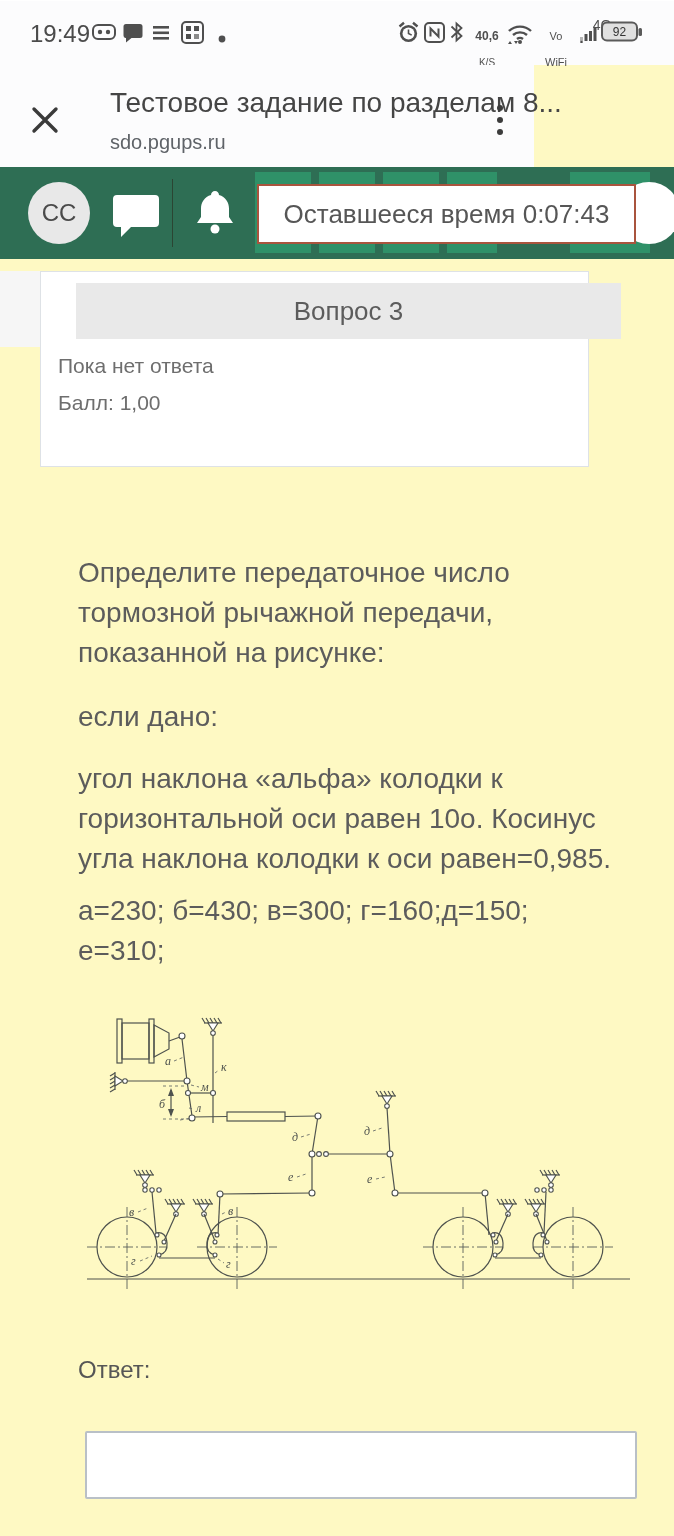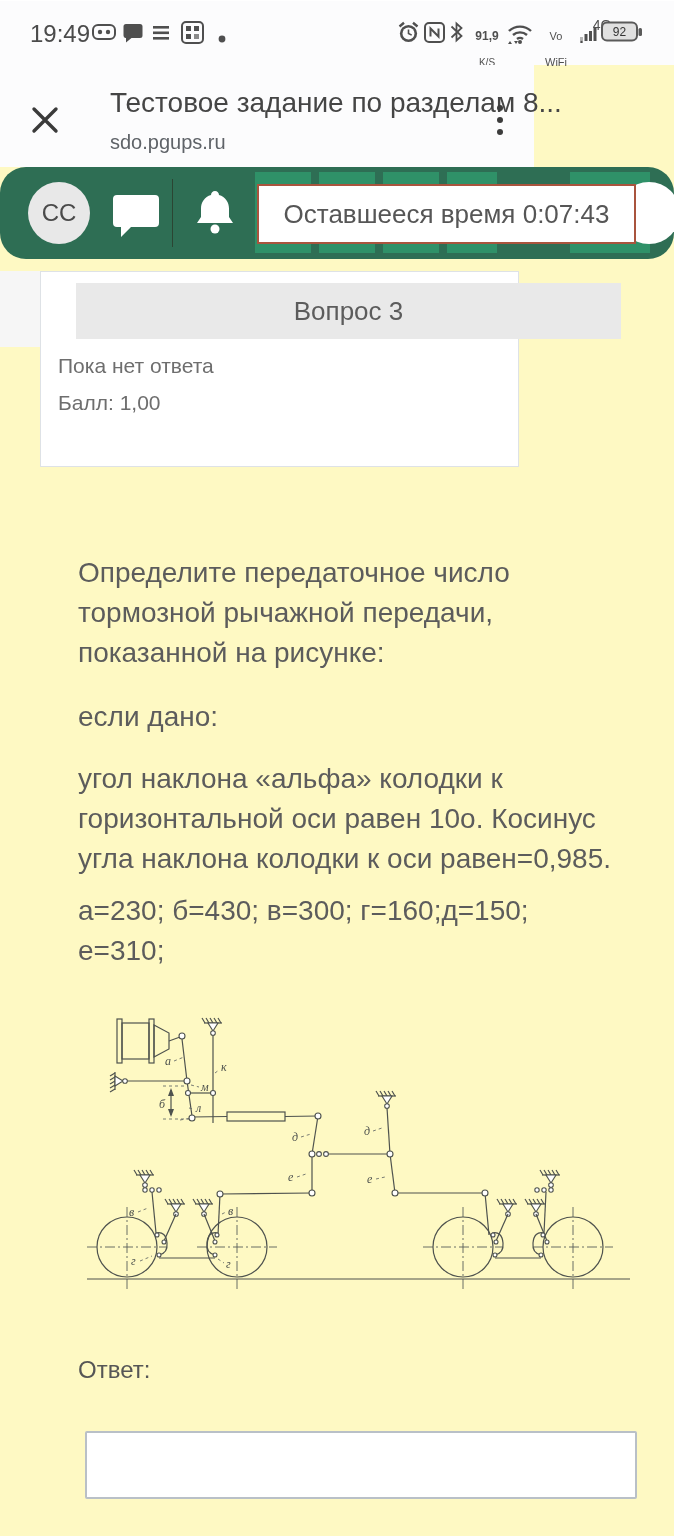--- a/index.html
+++ b/index.html
@@ -14,35 +14,35 @@
 
   
   .browserbar { position:absolute; left:0; top:64px; width:534px; height:102px; background:#fcfcfd; }
   .close-x { position:absolute; left:28px; top:38px; cursor:pointer; }
   .bb-title { position:absolute; left:110px; top:22px; width:500px; font-size:28px; color:#454545; white-space:nowrap; overflow:hidden; }
   .bb-domain { position:absolute; left:110px; top:66px; font-size:20px; color:#5f6368; }
   .menu-dots { position:absolute; right:30px; top:34px; width:8px; height:48px; cursor:pointer; }
   .menu-dots i { display:block; width:6px; height:6px; border-radius:50%; background:#3c3c3c; margin:6px auto; }
 
   
-  .quizbar { position:absolute; left:0; top:166px; width:674px; height:92px; background:#2e6e54;border-radius:26px; }
+  .quizbar { position:absolute; left:0; top:166px; width:674px; height:92px; background:#2e6e54; }
   .avatar { position:absolute; left:28px; top:15px; width:62px; height:62px; border-radius:50%; background:#e8e8e8; color:#4a4a4a; font-size:24px; text-align:center; line-height:62px; cursor:pointer; }
   .qb-chat { position:absolute; left:112px; top:26px; cursor:pointer; }
   .qb-divider { position:absolute; left:172px; top:12px; width:1px; height:68px; background:rgba(40,20,10,0.45); }
   .qb-bell { position:absolute; left:194px; top:22px; cursor:pointer; }
   .qb-rect { position:absolute; top:5px; height:81px; background:#2f9168; }
   .qb-circle { position:absolute; left:618px; top:15px; width:62px; height:62px; border-radius:50%; background:#ffffff; }
   .timerbox { position:absolute; left:257px; top:17px; width:379px; height:60px; background:#fff; border:2px solid #a9543e; font-size:26px; color:#565656; text-align:center; line-height:56px; }
 
   
   .fab-list { position:absolute; left:20px; top:292px; cursor:pointer; }
 
   
   .gutter { position:absolute; left:0; top:270px; width:40px; height:76px; background:#f6f6f6; }
-  .qcard { position:absolute; left:40px; top:270px; width:479px; height:196px; background:#fff; border:1px solid #dee2e6; }
+  .qcard { position:absolute; left:40px; top:270px; width:549px; height:196px; background:#fff; border:1px solid #dee2e6; }
   .qcard-header { position:absolute; left:35px; top:11px; width:545px; height:56px; background:#e9e9e9; font-size:26px; color:#5c5c5c; text-align:center; line-height:56px; }
   .qcard-status { position:absolute; left:17px; top:82px; font-size:21px; color:#6e6e6e; }
   .qcard-grade { position:absolute; left:17px; top:119px; font-size:21px; color:#6e6e6e; }
   .qcard-flag { position:absolute; left:17px; top:154px; font-size:21px; color:#4a94c8; cursor:pointer; }
   .qcard-flag svg { vertical-align:-4px; margin-right:8px; }
 
   
   .qtext { position:absolute; left:78px; top:552px; width:534px; color:#5c5c5c; font-size:28px; line-height:40px; }
   .qtext p.p1 { margin-bottom:24px; }
   .qtext p.p2 { margin-bottom:22px; }
@@ -116,21 +116,21 @@
           <rect x="1" y="1" width="19" height="19" rx="4" stroke="#4f4f4f" stroke-width="2" fill="none"></rect>
           <path d="M6.5 14.5v-8l8 8v-8" stroke="#4f4f4f" stroke-width="2" fill="none"></path>
         </svg>
     </span>
     <span class="sb-ic" style="left:449px;top:19px">
       <svg width="15" height="24" viewBox="0 0 15 24">
           <path d="M2.5 6.5l10 9.5-5 4.5v-17l5 4.5-10 9.5" stroke="#4f4f4f" stroke-width="1.8" fill="none"></path>
         </svg>
     </span>
     <span class="sb-txt" style="left:470px;width:34px">
-      <b>91,9</b><br>
+      <b>40,6</b><br>
       <span style="font-size:10px">K/S</span>
     </span>
     <span class="sb-ic" style="left:506px;top:21px">
       <svg width="28" height="24" viewBox="0 0 28 24">
           <path d="M3 9a16 16 0 0 1 22 0" stroke="#4f4f4f" stroke-width="2.4" fill="none"></path>
           <path d="M7 13a10.5 10.5 0 0 1 14 0" stroke="#4f4f4f" stroke-width="2.4" fill="none"></path>
           <path d="M11 17a5 5 0 0 1 6 0" stroke="#4f4f4f" stroke-width="2.4" fill="none"></path>
           <circle cx="14" cy="20" r="2" fill="#4f4f4f"></circle>
           <path d="M2 22l2-3 2 3z" fill="#4f4f4f"></path>
           <path d="M8 19l2 3 2-3z" fill="#4f4f4f"></path>

